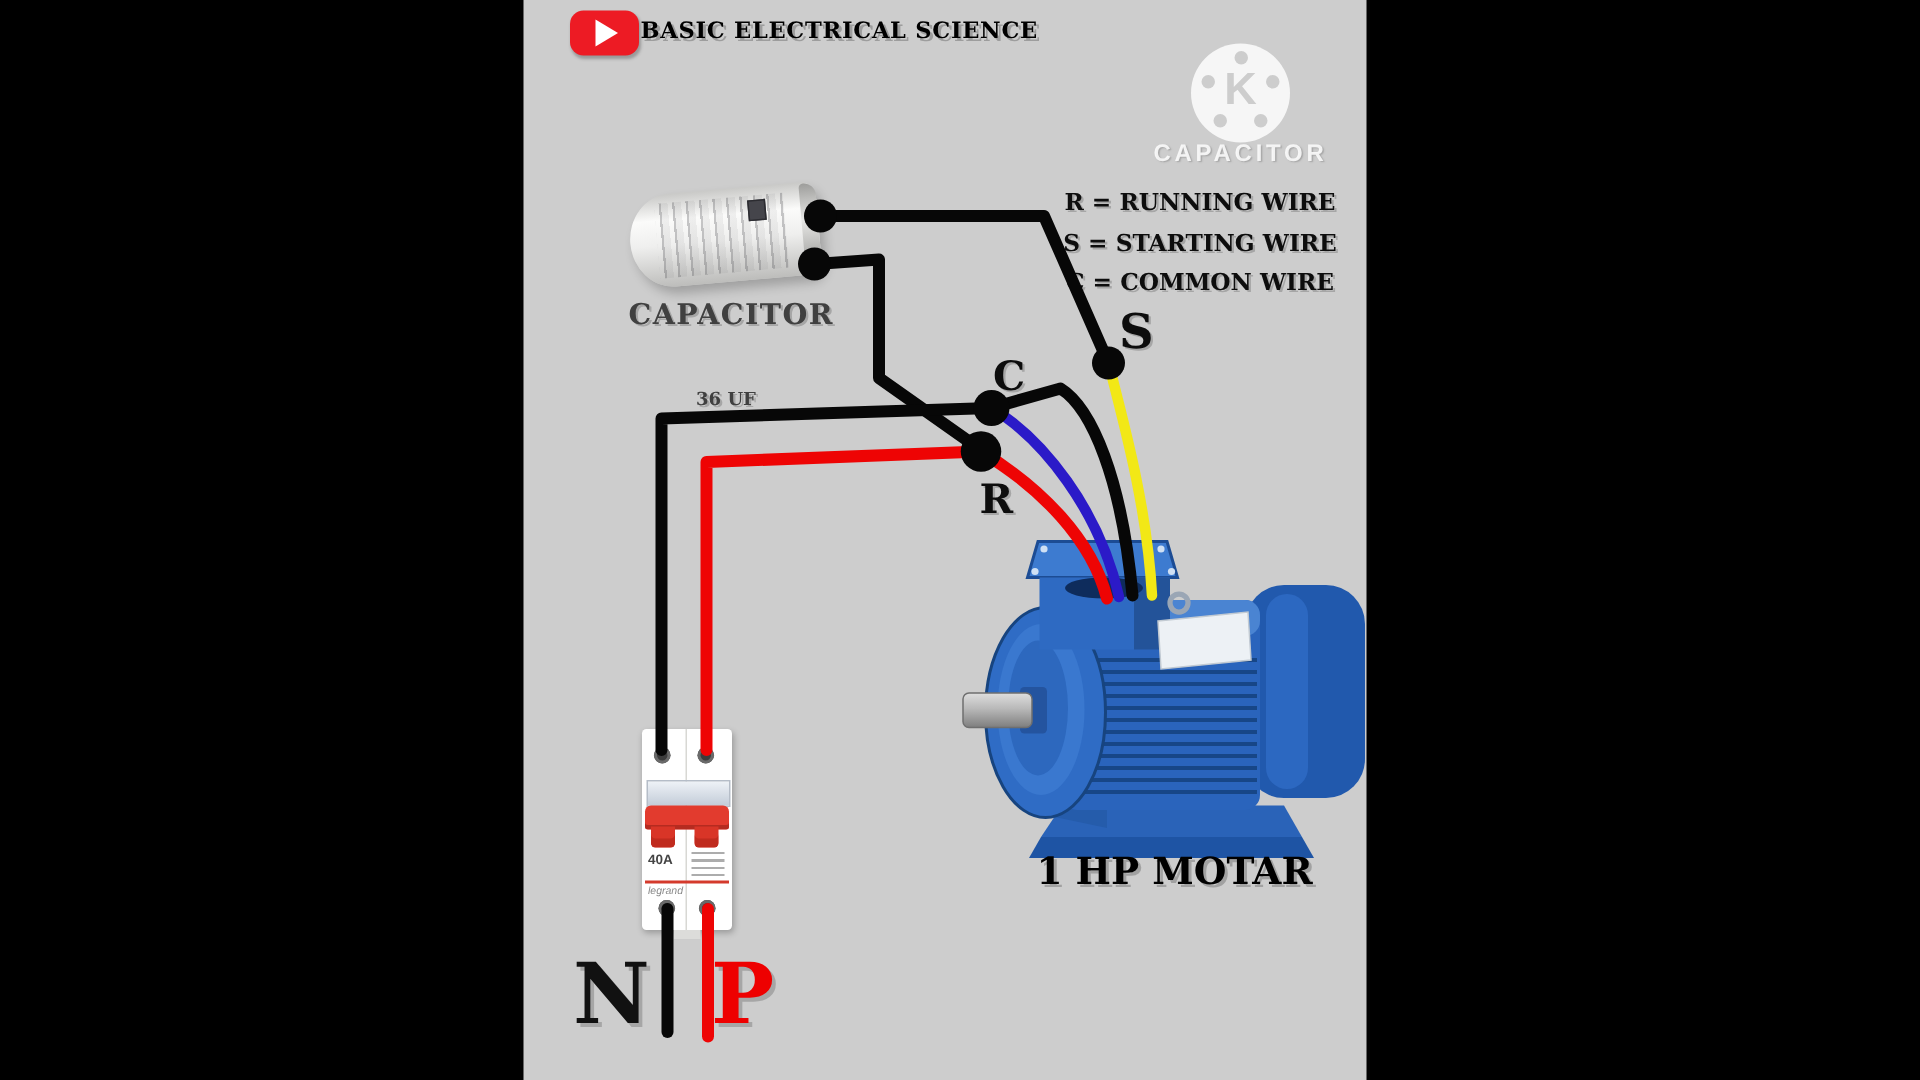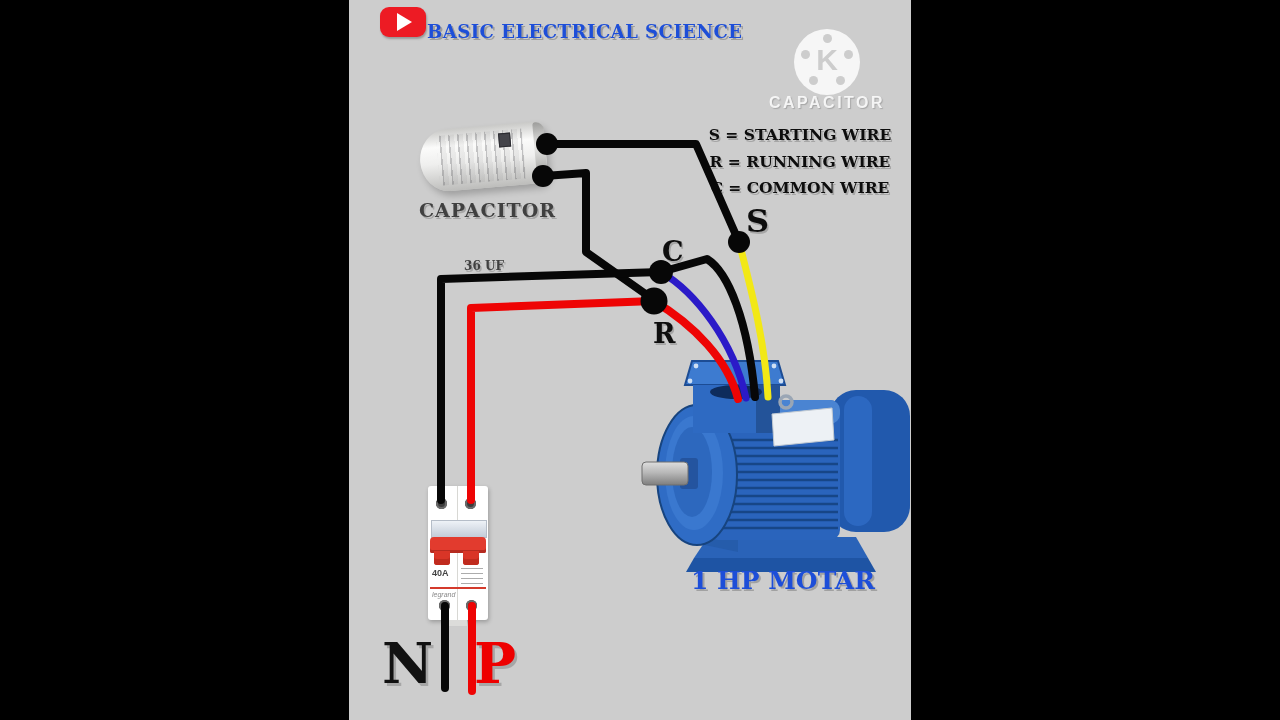--- a/index.html
+++ b/index.html
@@ -6,21 +6,21 @@
   .frame{position:relative;width:1280px;height:720px;background:#000;overflow:hidden;
          font-family:"DejaVu Serif", serif;}
   .stage{position:absolute;left:349px;top:0;width:562px;height:720px;background:#cdcdcd;overflow:hidden;}
 
   
   .yt-icon{position:absolute;left:31px;top:7px;width:46px;height:30px;background:#ed1b24;
            border-radius:9px;display:flex;align-items:center;justify-content:center;
            box-shadow:1px 2px 2px rgba(90,90,90,.45);}
   .yt-tri{width:0;height:0;border-left:15px solid #fff;border-top:9px solid transparent;
           border-bottom:9px solid transparent;margin-left:3px;}
-  .title{position:absolute;left:78px;top:21px;font-size:18px;font-weight:bold;color:#1d4ed8;
+  .title{position:absolute;left:78px;top:11px;font-size:15px;font-weight:bold;color:#000000;
          letter-spacing:.5px;white-space:nowrap;text-shadow:2px 2px 0 rgba(125,125,125,.6);}
 
   
   .km-disc{position:absolute;left:445px;top:29px;width:66px;height:66px;border-radius:50%;
            background:rgba(255,255,255,.82);}
   .km-k{position:absolute;left:0;top:14px;width:66px;text-align:center;
         font-family:"Liberation Sans",sans-serif;font-weight:bold;font-size:30px;color:#cdcdcd;}
   .km-hole{position:absolute;width:9px;height:9px;border-radius:50%;background:#cdcdcd;}
   .km-text{position:absolute;left:403px;top:94px;width:150px;text-align:center;
            font-family:"Liberation Sans",sans-serif;font-weight:bold;font-size:16px;
@@ -75,21 +75,21 @@
   
   .sup{position:absolute;top:630px;font-size:56px;font-weight:bold;
        text-shadow:2.5px 2.5px 0 rgba(120,120,120,.45);}
 
   
   .term{position:absolute;font-weight:bold;color:#0d0d0d;
         text-shadow:1.5px 1.5px 0 rgba(128,128,128,.5);}
 
   
   .motor-label{position:absolute;left:314px;top:566px;width:240px;text-align:center;
-               font-size:25px;font-weight:bold;color:#1d4ed8;
+               font-size:25px;font-weight:bold;color:#000000;
                text-shadow:2px 2px 0 rgba(125,125,125,.55);}
 
   .overlay{position:absolute;left:0;top:0;pointer-events:none;}
 </style>
 </head>
 <body>
 
 <div class="frame">
   <div class="stage">
 
@@ -102,22 +102,22 @@
       <div class="km-hole" style="left:28.5px;top:5px;"></div>
       <div class="km-hole" style="left:7px;top:21px;"></div>
       <div class="km-hole" style="left:50px;top:21px;"></div>
       <div class="km-hole" style="left:15px;top:47px;"></div>
       <div class="km-hole" style="left:42px;top:47px;"></div>
       <div class="km-k">K</div>
     </div>
     <div class="km-text">CAPACITOR</div>
 
     <div class="legend">
+      <div>R = RUNNING WIRE</div>
       <div>S = STARTING WIRE</div>
-      <div>R = RUNNING WIRE</div>
       <div>C = COMMON WIRE</div>
     </div>
 
     <div class="cap-wrap">
       <div class="cap-body">
         <div class="cap-print"></div>
         <div class="cap-mark"></div>
         <div class="cap-rim"></div>
       </div>
       <div class="cap-term" style="left:128px;top:20px;"></div>

